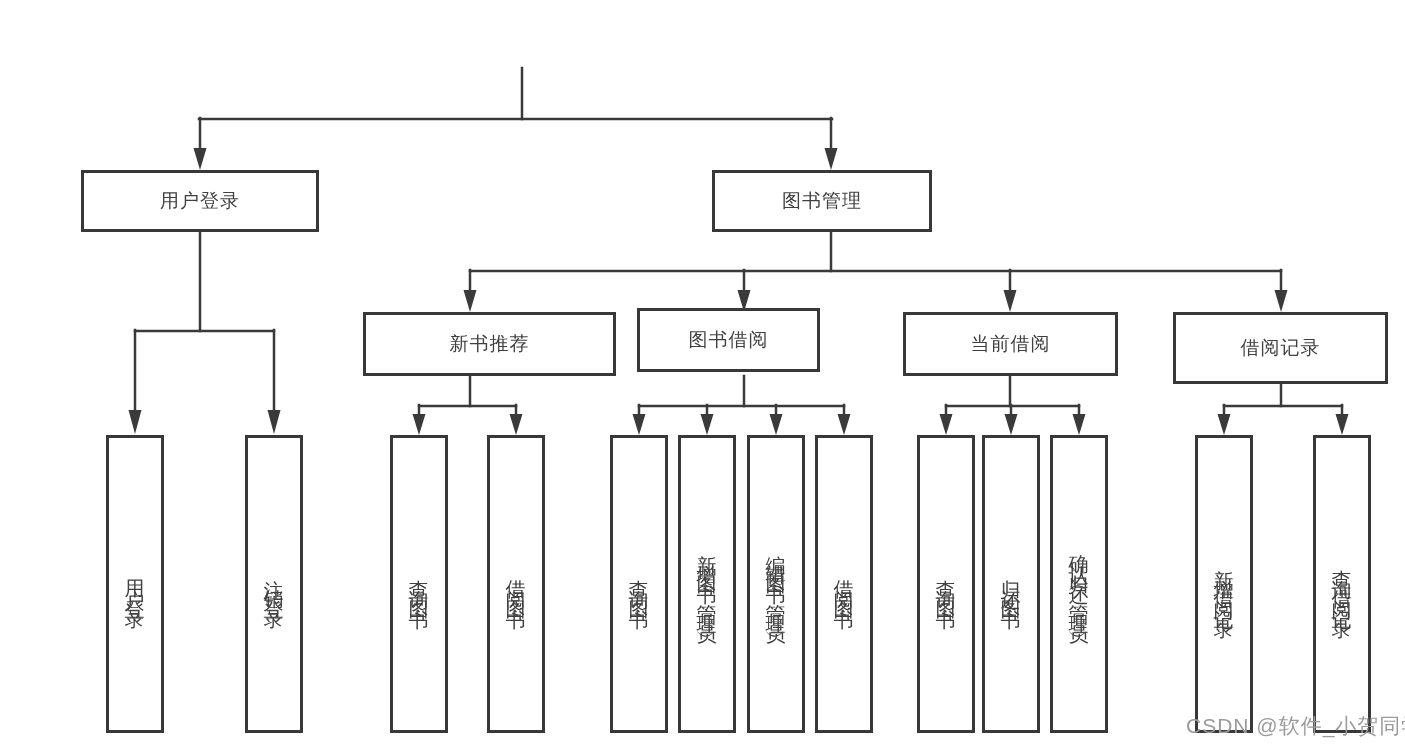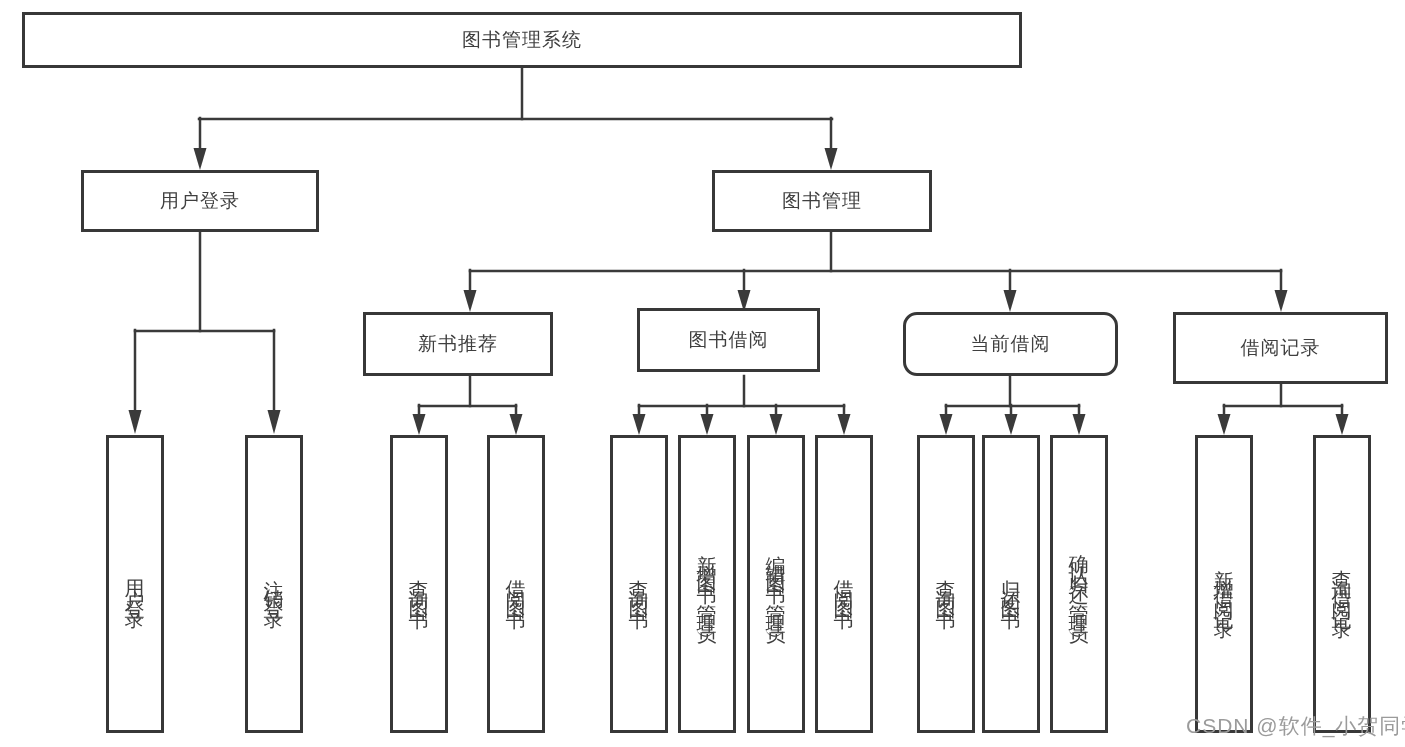--- a/index.html
+++ b/index.html
@@ -55,23 +55,23 @@
     font-size: 20px;
     line-height: 1;
     letter-spacing: 10px;
     color: #3f3f3f;
     white-space: nowrap;
   }
   
   .n-root        { left: 22px;   top: 12px;  width: 1000px; height: 56px; }
   .n-user-login  { left: 81px;   top: 170px; width: 238px;  height: 62px; }
   .n-book-mgmt   { left: 712px;  top: 170px; width: 220px;  height: 62px; }
-  .n-nbr         { left: 363px;  top: 312px; width: 190px;  height: 64px; }
+  .n-nbr         { left: 363px;  top: 312px; width: 253px;  height: 64px; }
   .n-bb          { left: 637px;  top: 308px; width: 183px;  height: 64px; }
-  .n-cb          { left: 903px;  top: 312px; width: 215px;  height: 64px; border-radius: 14px; }
+  .n-cb          { left: 903px;  top: 312px; width: 215px;  height: 64px; }
   .n-br          { left: 1173px; top: 312px; width: 215px;  height: 72px; }
   
   .l-ul-login   { left: 106px; }
   .l-ul-logout  { left: 245px; }
   .l-nbr-query  { left: 390px; }
   .l-nbr-borrow { left: 487px; }
   .l-bb-query   { left: 610px; }
   .l-bb-add     { left: 678px; }
   .l-bb-edit    { left: 747px; }
   .l-bb-borrow  { left: 815px; }
@@ -160,21 +160,20 @@
     <g>
       <line x1="1281" y1="376" x2="1281" y2="406"></line>
       <line x1="1224" y1="406" x2="1342" y2="406"></line>
       <line x1="1224" y1="405" x2="1224" y2="414"></line>
       <polygon points="1217.5,414 1230.5,414 1224,435"></polygon>
       <line x1="1342" y1="405" x2="1342" y2="414"></line>
       <polygon points="1335.5,414 1348.5,414 1342,435"></polygon>
     </g>
   </svg>
 
-  <div class="hbox n-root">图书管理系统</div>
 
   <div class="hbox n-user-login">用户登录</div>
   <div class="hbox n-book-mgmt">图书管理</div>
 
   <div class="hbox n-nbr">新书推荐</div>
   <div class="hbox n-bb">图书借阅</div>
   <div class="hbox n-cb">当前借阅</div>
   <div class="hbox n-br">借阅记录</div>
 
   <div class="vbox l-ul-login">

